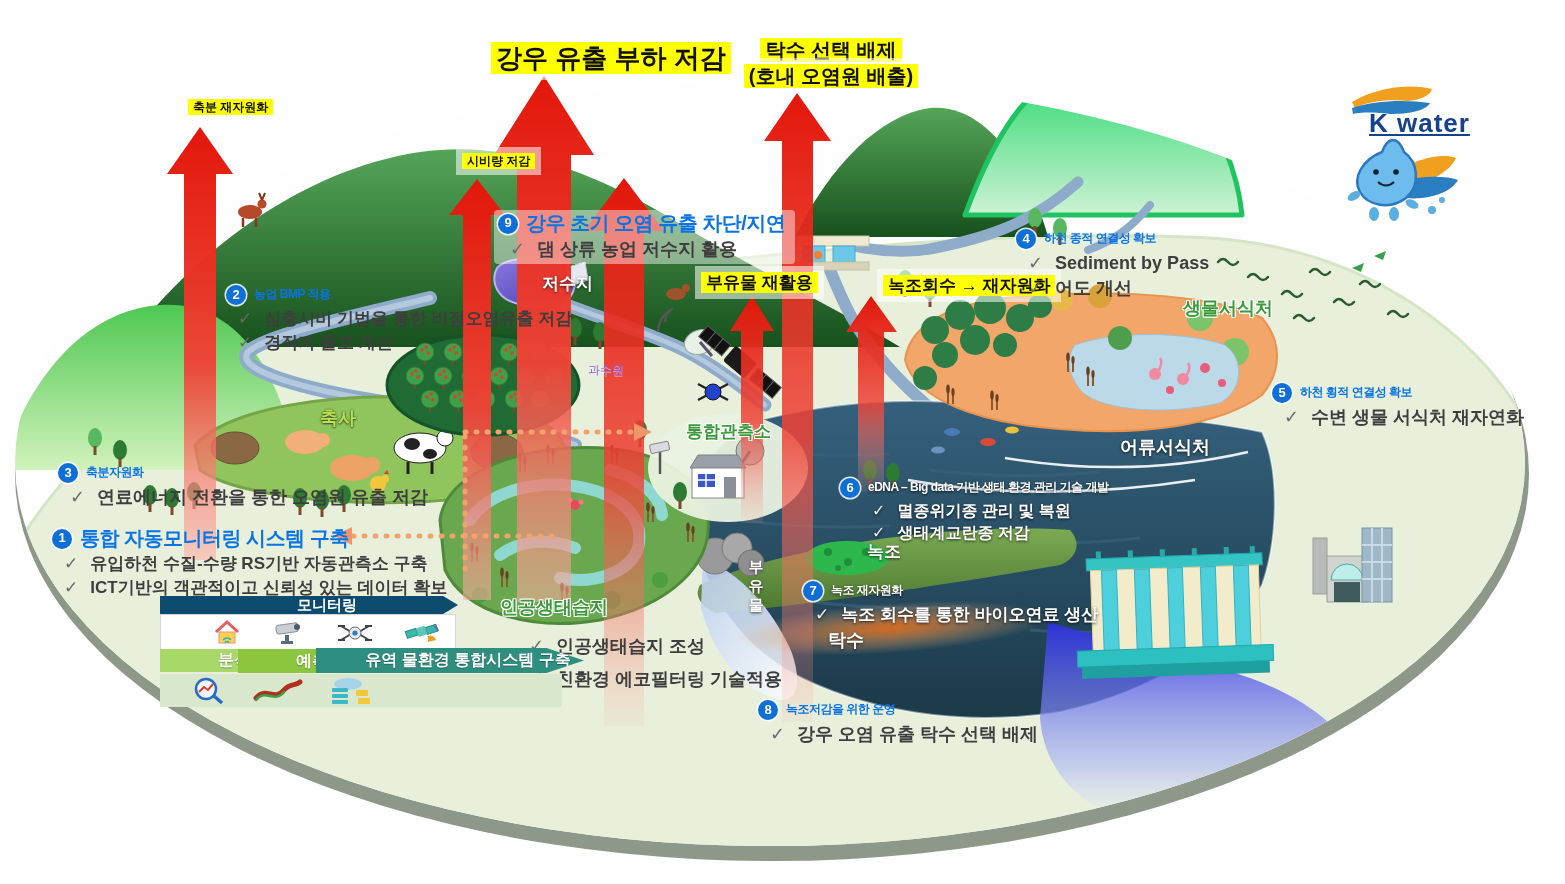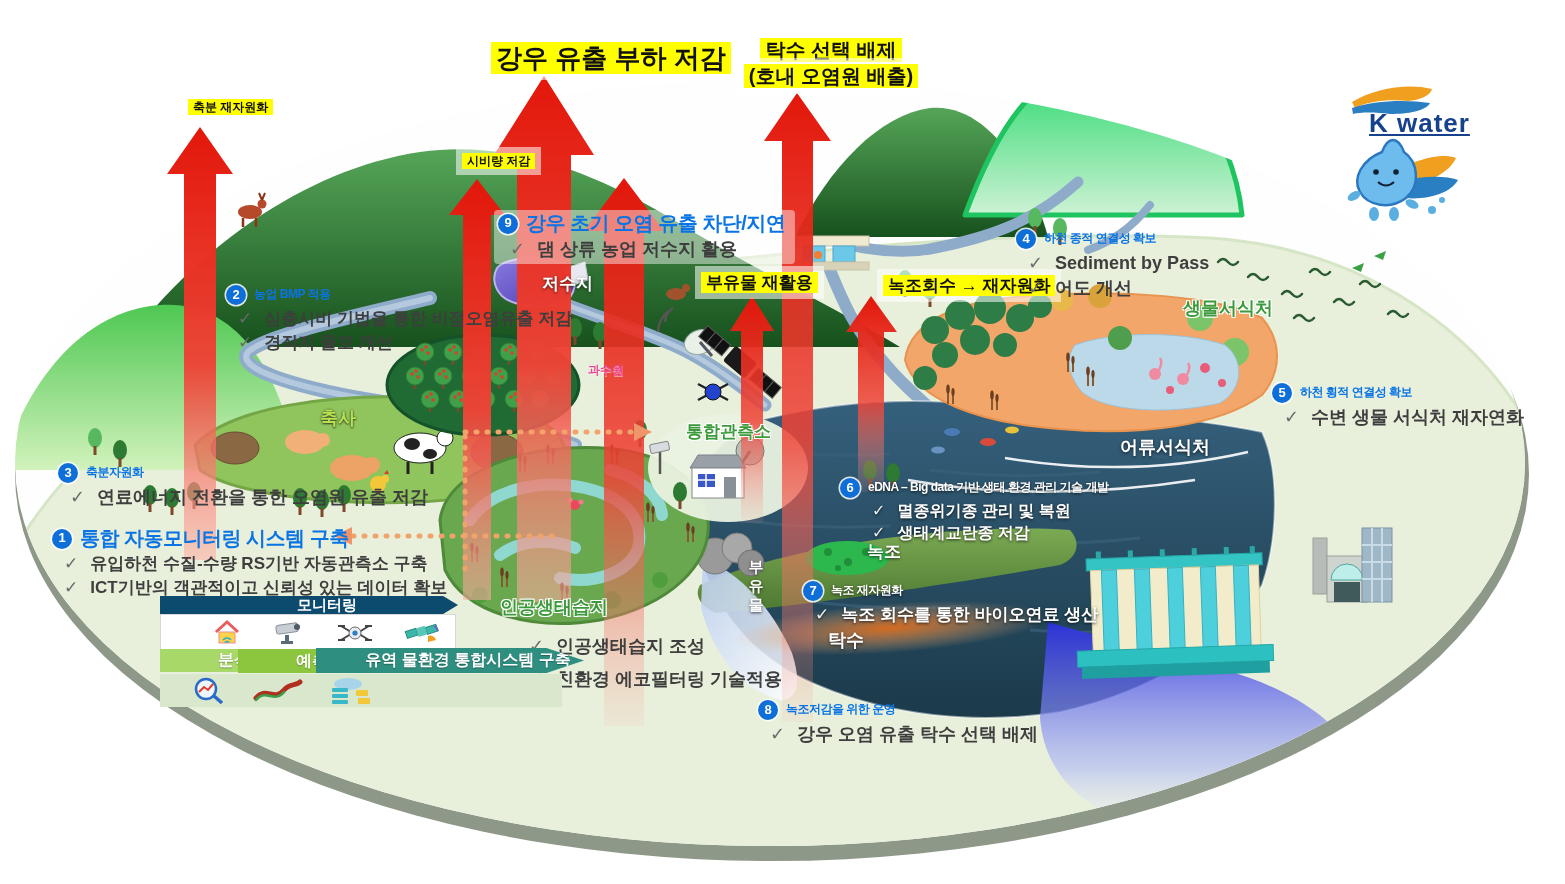--- a/index.html
+++ b/index.html
@@ -23,21 +23,21 @@
   .check{display:flex;gap:12px;margin:4px 0 0 12px;font-weight:bold;color:#3e3e3e;}
   .tick{color:#6a6a6a;font-weight:normal;}
   .white .ititle{color:#fff;text-shadow:0 1px 3px rgba(0,0,0,.75);}
   .white .check{color:#fff;text-shadow:0 1px 3px rgba(0,0,0,.75);}
   .white .tick{color:#eee;}
   .halo{background:rgba(255,255,255,.45);border-radius:4px;padding:2px 10px 4px 4px;margin:-2px -10px -4px -4px;}
   
   .glabel{font-weight:bold;color:#3c9a3c;
           text-shadow:-1px -1px 0 #fff,1px -1px 0 #fff,-1px 1px 0 #fff,1px 1px 0 #fff;}
   .wlabel{font-weight:bold;color:#fff;text-shadow:0 1px 3px rgba(0,0,0,.7);}
-  .dklabel{font-weight:bold;color:#ec4899;text-shadow:0 1px 0 rgba(255,255,255,.6);}
+  .dklabel{font-weight:normal;color:#8b5cf6;text-shadow:0 1px 0 rgba(255,255,255,.6);}
   .barn{font-weight:bold;color:#b8e24e;text-shadow:0 0 2px #3a4a2a,0 1px 2px #3a4a2a;margin-left:6px;}
   .vtext{writing-mode:vertical-rl;text-orientation:upright;letter-spacing:4px;}
   
   .panel-banner{background:#0c4a6e;color:#fff;font-weight:bold;display:flex;align-items:center;
                 justify-content:center;clip-path:polygon(0 0,95% 0,100% 50%,95% 100%,0 100%);}
   .chev{color:#fff;font-weight:bold;display:flex;align-items:center;justify-content:center;
         clip-path:polygon(0 0,86% 0,100% 50%,86% 100%,0 100%);text-shadow:0 1px 1px rgba(0,0,0,.3);}
   .panel-white{background:#fff;border:1px solid #d8d8d8;display:flex;align-items:center;
                justify-content:space-around;}
   .panel-green{background:#d9e8cc;display:flex;align-items:center;gap:22px;padding-left:30px;}

